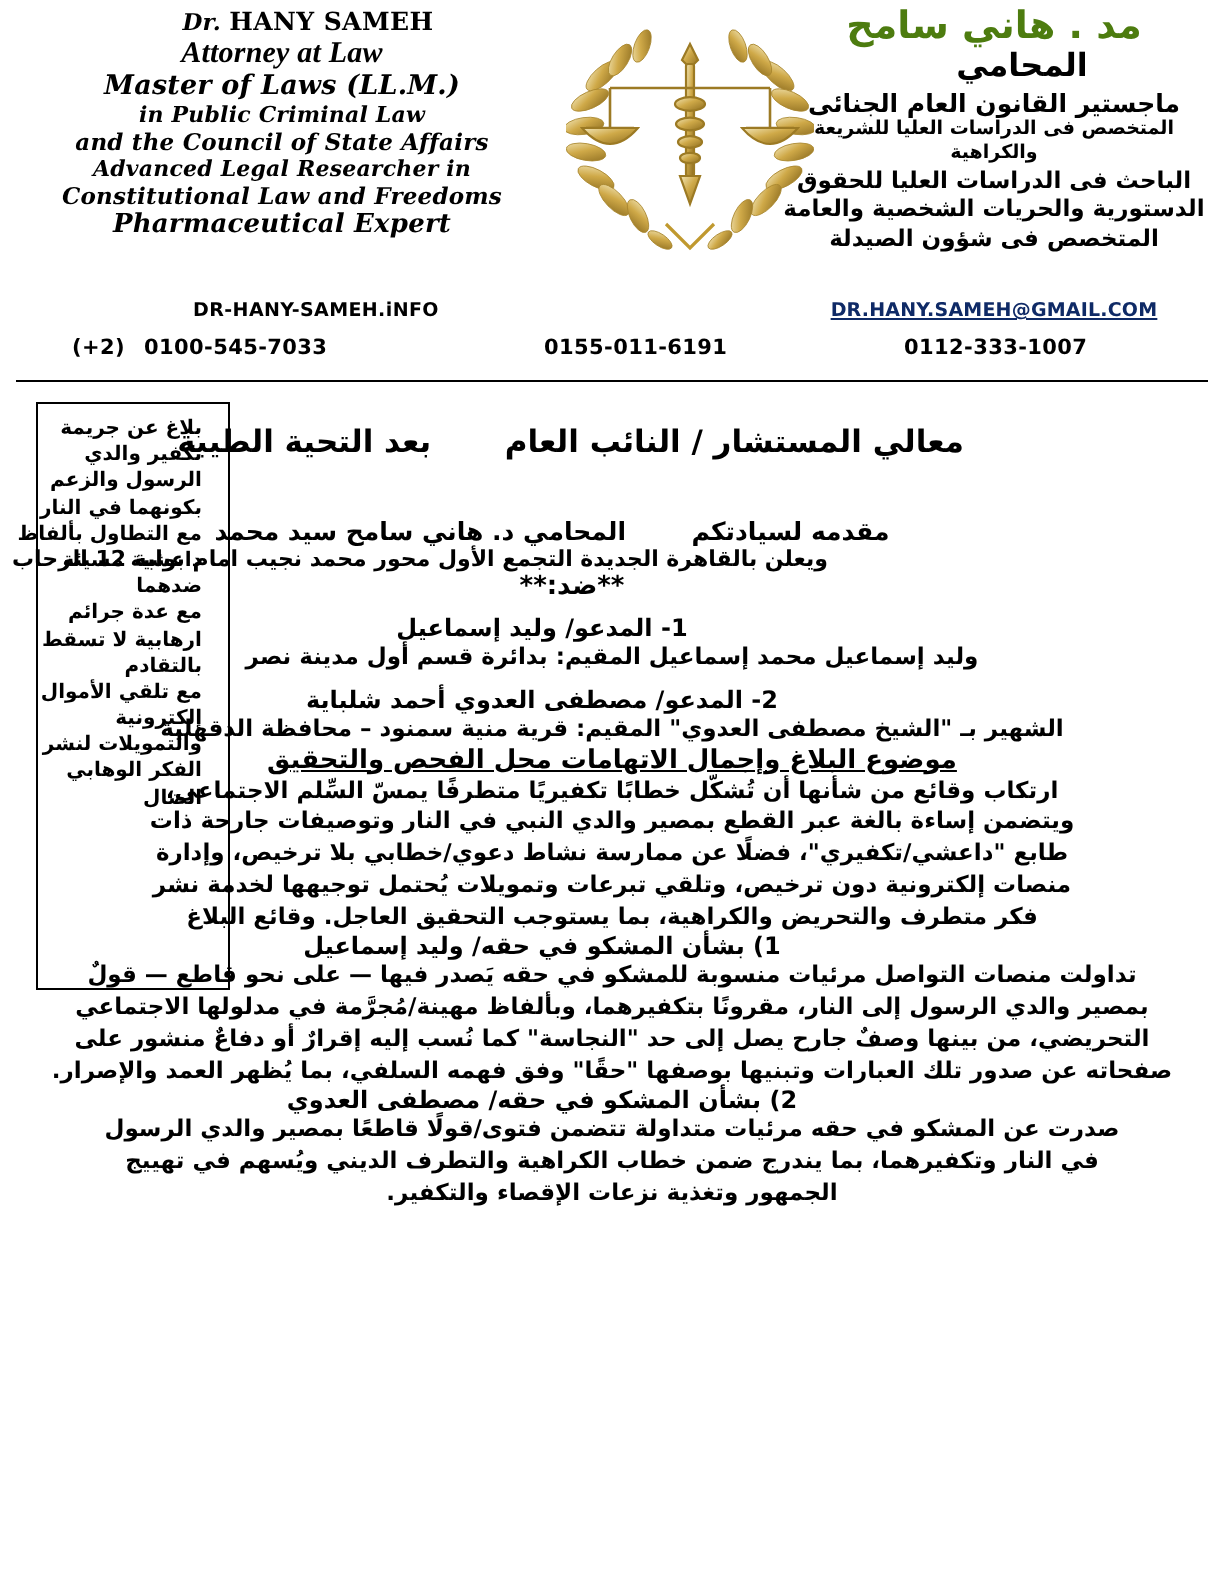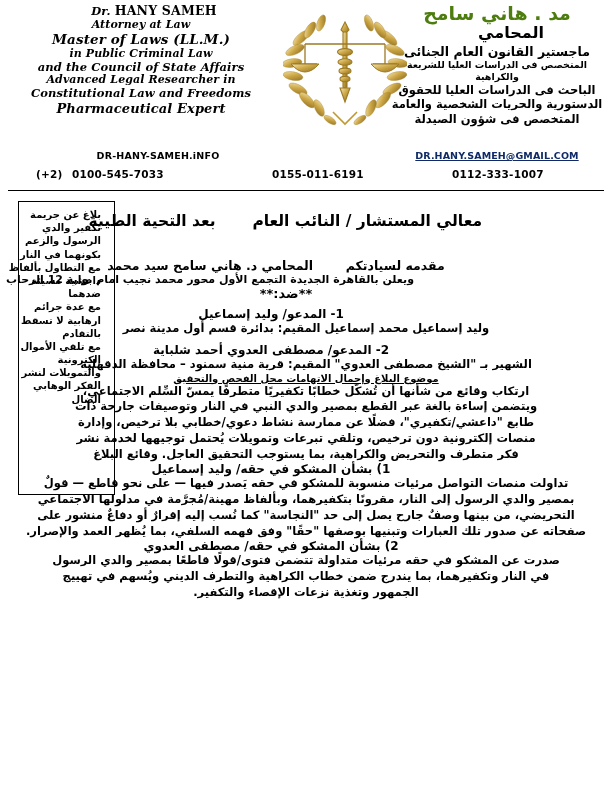--- a/index.html
+++ b/index.html
@@ -39,21 +39,21 @@
     line-height: 1.18;
     white-space: nowrap;
     letter-spacing: .1px;
   }
   .lh-en-1 { font-size: 11.5px; padding-left: 26px; }
   .lh-en-1 b {
     font-style: normal;
     font-size: 12.5px;
     letter-spacing: .2px;
   }
-  .lh-en-2 { font-size: 11px; }
+  .lh-en-2 { font-size: 15px; font-family: Liberation Serif, serif; }
   .lh-en-3 { font-size: 13.5px; }
   .lh-en-4 { font-size: 11px; }
   .lh-en-5 { font-size: 11.5px; }
   .lh-en-6 { font-size: 11px; }
   .lh-en-7 { font-size: 11.5px; }
   .lh-en-8 { font-size: 13px; }
 
   .lh-site {
     position: absolute;
     left: 4px; top: 150px;
@@ -200,21 +200,21 @@
     font-weight: bold;
     padding-right: 60px;
   }
   .party-detail {
     text-align: left;
     font-size: 11px;
     font-weight: bold;
   }
   .section-head {
     text-align: center;
-    font-size: 10px;
+    font-size: 13px;
     font-weight: bold;
     text-decoration: underline;
   }
   .item-head {
     text-align: center;
     font-size: 12px;
     font-weight: bold;
     padding-right: 70px;
   }
   .stars {

